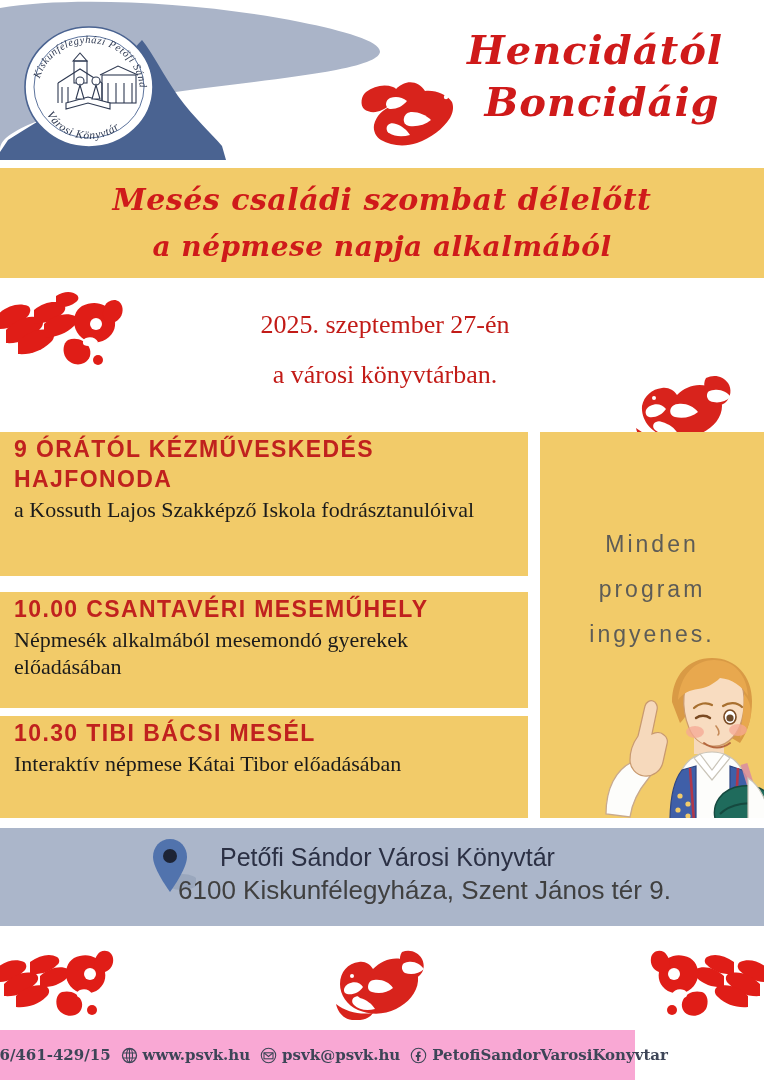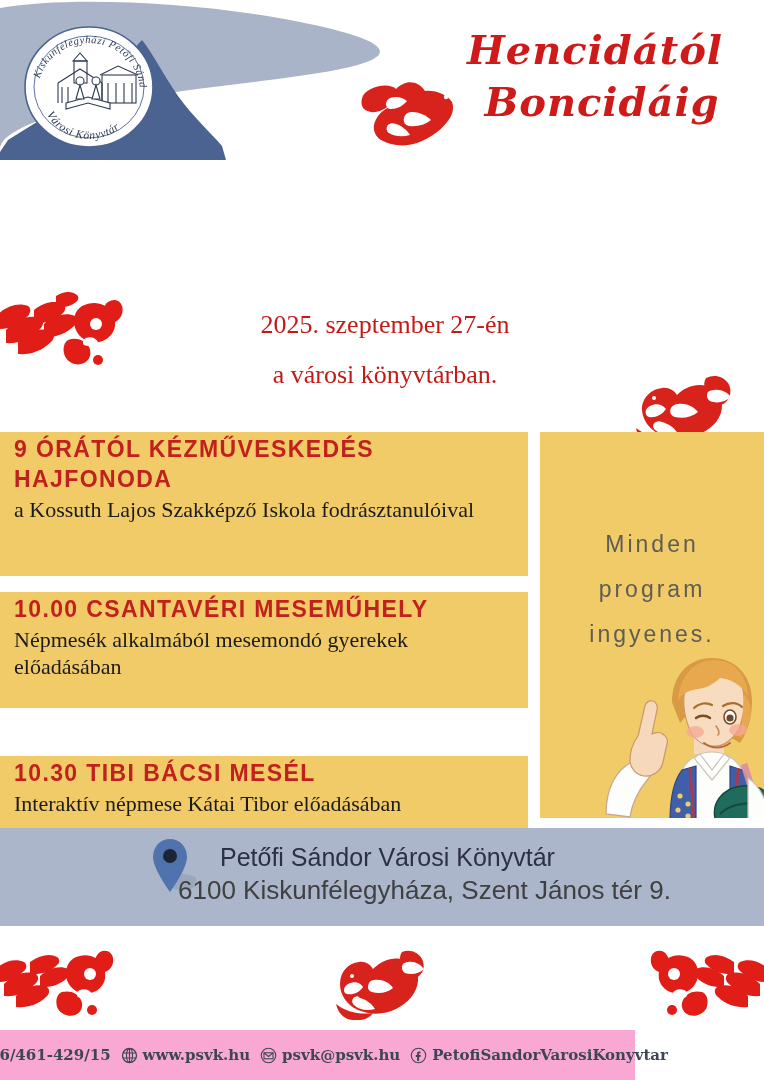--- a/index.html
+++ b/index.html
@@ -57,21 +57,21 @@
   
   .prog{
     position:absolute;left:0;
     width:528px;
     background:#f2cb69;
     box-sizing:border-box;
     padding:2px 14px 12px 14px;
   }
   .prog1{top:432px;height:144px;}
   .prog2{top:592px;height:116px;}
-  .prog3{top:716px;height:102px;margin-top:40px;}
+  .prog3{top:716px;height:102px;}
   .prog-title{
     color:#c0211e;
     font-family:"Liberation Sans", sans-serif;
     font-weight:bold;
     font-size:23px;
     line-height:30px;
     letter-spacing:1.4px;
     margin:0 0 2px 0;
   }
   .prog-desc{
@@ -199,20 +199,24 @@
       </g>
       <circle cx="86" cy="25" r="2.2" fill="#ffffff"></circle>
     </svg>
 
     <div class="brand-title">
       <span>Hencidától</span>
       <span class="l2">Boncidáig</span>
     </div>
   </div>
 
+  <div class="banner">
+    <div class="banner-l1">Mesés családi szombat délelőtt</div>
+    <div class="banner-l2">a népmese napja alkalmából</div>
+  </div>
 
   <svg class="motif-left" viewBox="0 0 132 92">
     <g fill="#e01d17">
       <path d="M-4 36 c10-10 22-14 32-10 3 2 3 6 0 10 -8 9-20 14-32 13z"></path>
       <path d="M6 50 c10-11 23-16 34-12 4 2 4 7 0 11 -9 10-22 15-34 14z"></path>
       <path d="M18 62 c10-11 23-15 33-11 4 2 4 7 0 11 -9 9-21 13-33 12z"></path>
       <path d="M34 30 c10-8 21-10 29-6 3 2 3 6 0 9 -8 8-19 11-29 10z"></path>
       <path d="M44 44 c10-9 22-12 31-8 3 2 3 7-1 10 -8 8-20 12-30 11z"></path>
       <path d="M56 16 c8-5 16-5 21-1 2 2 2 5-1 7 -6 5-14 6-20 4z"></path>
       <path d="M82 26 c12-6 24-3 30 7 5 8 4 18-3 24 -6 6-16 7-24 3 -9-5-13-16-10-25 1-4 4-7 7-9z"></path>

